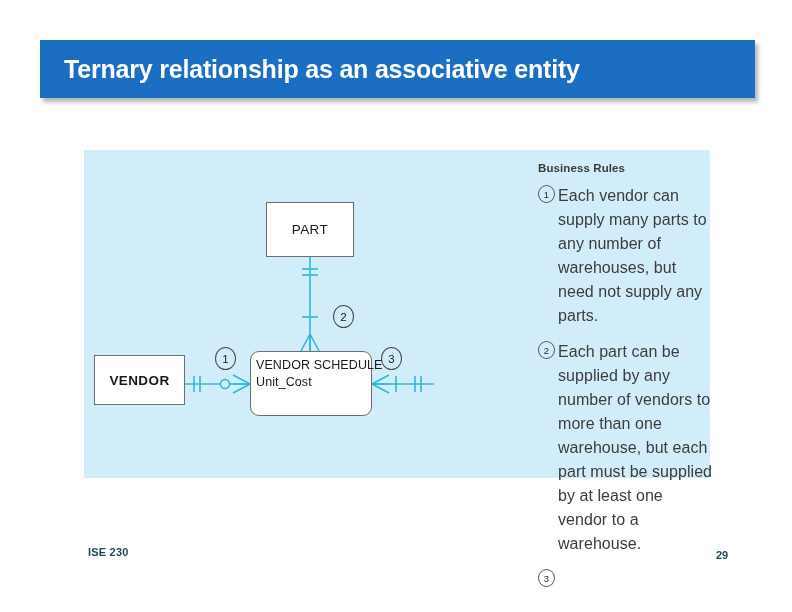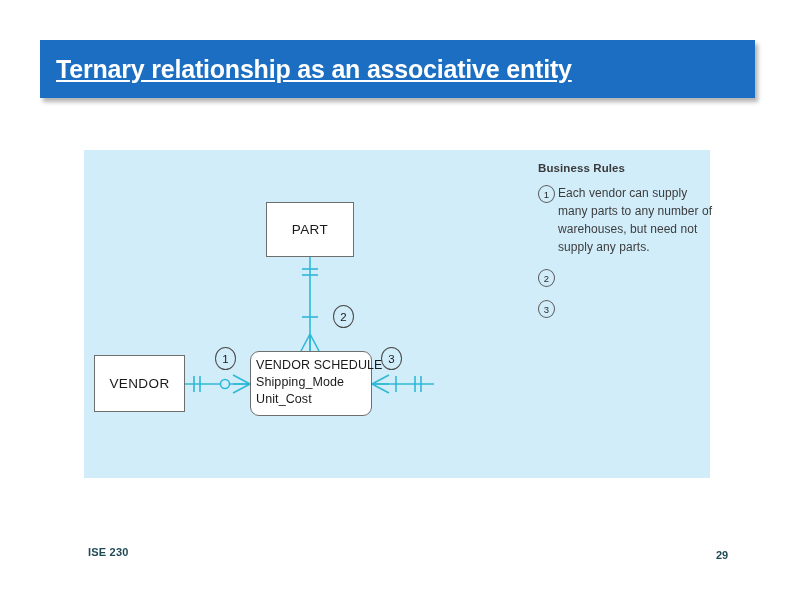--- a/index.html
+++ b/index.html
@@ -25,23 +25,22 @@
     background: #1b6ec2;
     box-shadow: 3px 4px 4px rgba(90,90,90,0.45);
     display: flex;
     align-items: center;
   }
   #title-text {
     color: #ffffff;
     font-size: 25px;
     font-weight: bold;
     letter-spacing: -0.2px;
-    padding-left: 16px;
+    padding-left: 24px;
     white-space: nowrap;
-    text-decoration: underline;
   }
 
   
   #content-panel {
     position: absolute;
     left: 84px;
     top: 150px;
     width: 626px;
     height: 328px;
     background: #d2edfa;
@@ -71,21 +70,22 @@
   #entity-part {
     left: 182px;
     top: 52px;
     width: 88px;
     height: 55px;
   }
   #entity-vendor {
     left: 10px;
     top: 205px;
     width: 91px;
-    height: 57px;
+    height: 50px;
+    font-weight: bold;
   }
   #entity-warehouse {
     left: 350px;
     top: 205px;
     width: 91px;
     height: 57px;
   }
   #assoc-entity {
     position: absolute;
     left: 166px;
@@ -149,21 +149,21 @@
     border-radius: 50%;
     font-size: 9.5px;
     color: #2a2a2a;
     display: flex;
     align-items: center;
     justify-content: center;
     margin-right: 3px;
     margin-top: 1px;
   }
   .rule-text {
-    font-size: 12px;
+    font-size: 16px;
     line-height: 1.5;
     color: #3c3c3c;
     letter-spacing: 0.05px;
   }
 
   
   #footer-course {
     position: absolute;
     left: 48px;
     top: 546px;
@@ -236,39 +236,39 @@
       <span>PART</span>
     </div>
 
     <div class="entity-box" id="entity-vendor">
       <span>VENDOR</span>
     </div>
 
 
     <div id="assoc-entity">
       <div class="ln">VENDOR SCHEDULE</div>
-      <div class="ln">Shipping_Mode</div>
       <div class="ln">Unit_Cost</div>
     </div>
 
     <div class="badge" id="badge-1">1</div>
     <div class="badge" id="badge-2">2</div>
     <div class="badge" id="badge-3">3</div>
   </div>
 
   <div id="business-rules">
     <div id="rules-heading">Business Rules</div>
 
     <div class="rule">
       <div class="rule-num">1</div>
       <div class="rule-text">Each vendor can supply many parts to any number of warehouses, but need not supply any parts.</div>
     </div>
 
     <div class="rule">
       <div class="rule-num">2</div>
+      <div class="rule-text">Each part can be supplied by any number of vendors to more than one warehouse, but each part must be supplied by at least one vendor to a warehouse.</div>
     </div>
 
     <div class="rule">
       <div class="rule-num">3</div>
     </div>
   </div>
 
 </div>
 
 <div id="footer-course">ISE 230</div>

